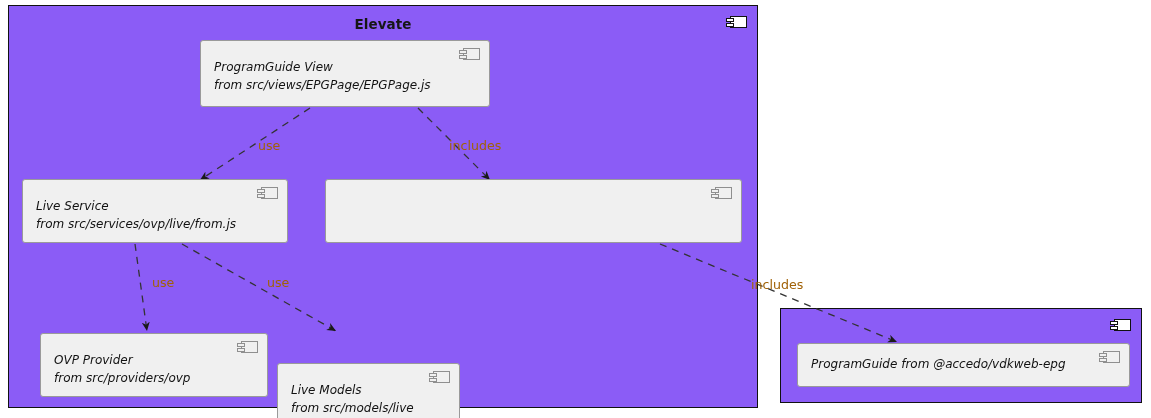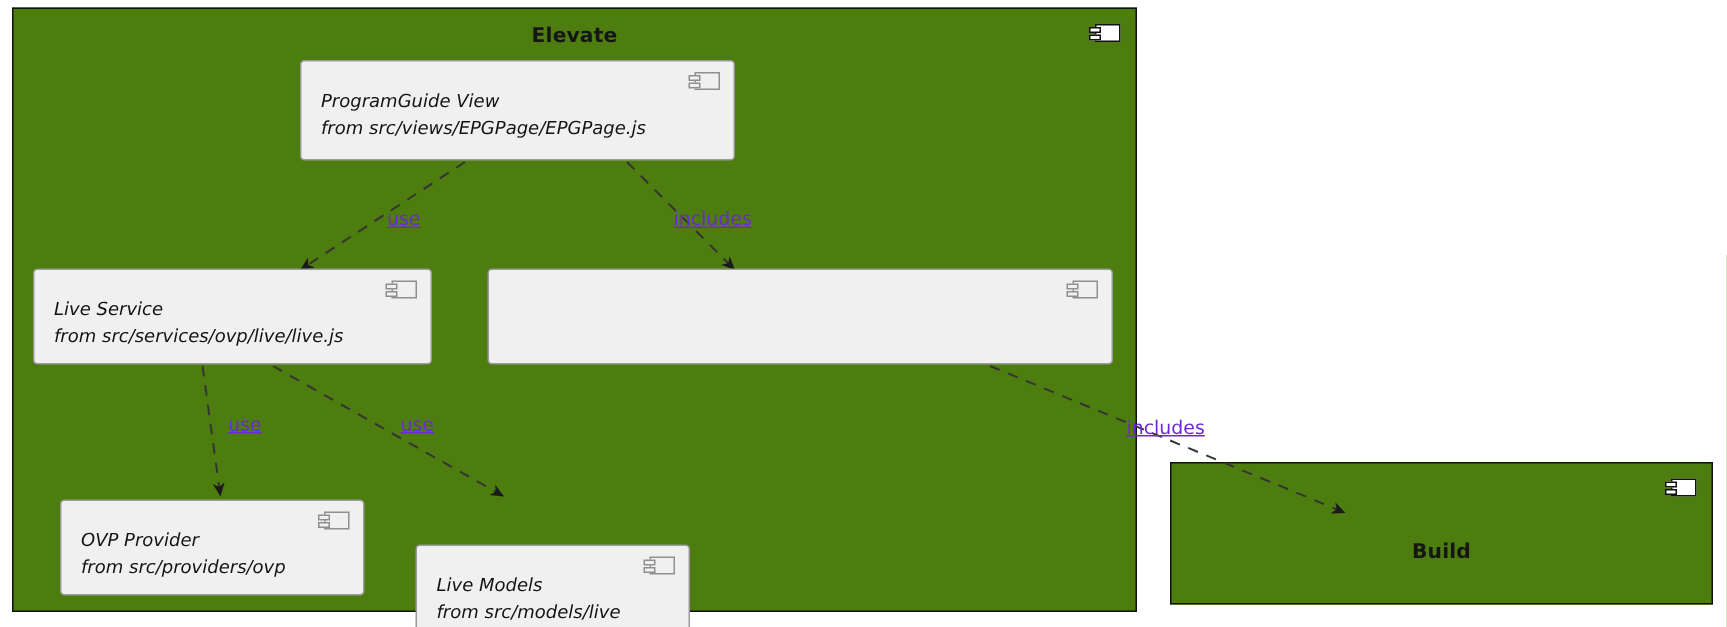--- a/index.html
+++ b/index.html
@@ -22,21 +22,21 @@
     left: 0;
     top: 0;
     width: 1151px;
     height: 418px;
     pointer-events: none;
   }
 
   
   .package {
     position: absolute;
-    background: #4d7c0f;
+    background: #8b5cf6;
     border: 1.6px solid #111111;
     box-sizing: border-box;
   }
   .package-title {
     position: absolute;
     left: 0;
     right: 0;
     text-align: center;
     font-size: 13.5px;
     font-weight: bold;
@@ -92,24 +92,23 @@
   .uml-icon .tab.t1 { top: 3px; }
   .uml-icon .tab.t2 { top: 8px; }
 
   .uml-icon.dark .body { border-color: #111111; background: #ffffff; }
   .uml-icon.dark .tab  { border-color: #111111; background: #ffffff; }
 
   
   .edge-label {
     position: absolute;
     font-size: 12.6px;
-    color: #6d28d9;
+    color: #a16207;
     white-space: nowrap;
     background: transparent;
-    text-decoration: underline;
   }
 </style>
 </head>
 <body>
 
 <div id="canvas">
 
   <div class="package" id="pkg-elevate" style="left: 8px; top: 5px; width: 750px; height: 403px;">
     <div class="package-title" id="pkg-elevate-title" style="top: 10px;">Elevate</div>
     <div class="uml-icon dark" id="pkg-elevate-icon" style="right: 9px; top: 9px;">
@@ -148,56 +147,64 @@
 from src/views/EPGPage/EPGPage.js</div>
     <div class="uml-icon" style="right: 8px; top: 6px;">
       <div class="body"></div>
       <div class="tab t1"></div>
       <div class="tab t2"></div>
     </div>
   </div>
 
   <div class="component comp-two-line" id="cmp-live-service" style="left: 22px; top: 179px; width: 266px; height: 64px;">
     <div class="component-text">Live Service
-from src/services/ovp/live/live.js</div>
+from src/services/ovp/live/from.js</div>
     <div class="uml-icon" style="right: 8px; top: 6px;">
       <div class="body"></div>
       <div class="tab t1"></div>
       <div class="tab t2"></div>
     </div>
   </div>
 
   <div class="component comp-two-line" id="cmp-programguide-component" style="left: 325px; top: 179px; width: 417px; height: 64px;">
     <div class="uml-icon" style="right: 8px; top: 6px;">
       <div class="body"></div>
       <div class="tab t1"></div>
       <div class="tab t2"></div>
     </div>
   </div>
 
-  <div class="component comp-two-line" id="cmp-ovp-provider" style="left: 40px; top: 333px; width: 203px; height: 64px; padding-left: 38px;">
+  <div class="component comp-two-line" id="cmp-ovp-provider" style="left: 40px; top: 333px; width: 228px; height: 64px; padding-left: 38px;">
     <div class="component-text">OVP Provider
 from src/providers/ovp</div>
     <div class="uml-icon" style="right: 8px; top: 6px;">
       <div class="body"></div>
       <div class="tab t1"></div>
       <div class="tab t2"></div>
     </div>
   </div>
 
   <div class="component comp-two-line" id="cmp-live-models" style="left: 277px; top: 333px; width: 183px; height: 64px; margin-top: 30px;">
     <div class="component-text">Live Models
 from src/models/live</div>
     <div class="uml-icon" style="right: 8px; top: 6px;">
       <div class="body"></div>
       <div class="tab t1"></div>
       <div class="tab t2"></div>
     </div>
   </div>
 
+  <div class="component comp-one-line" id="cmp-programguide-package" style="left: 797px; top: 343px; width: 333px; height: 44px;">
+    <div class="component-text">ProgramGuide from @accedo/vdkweb-epg</div>
+    <div class="uml-icon" style="right: 8px; top: 6px;">
+      <div class="body"></div>
+      <div class="tab t1"></div>
+      <div class="tab t2"></div>
+    </div>
+  </div>
 
   <div id="edge-labels">
       <div class="edge-label" style="left: 258px; top: 138px;">use</div>
       <div class="edge-label" style="left: 449px; top: 138px;">includes</div>
       <div class="edge-label" style="left: 152px; top: 275px;">use</div>
       <div class="edge-label" style="left: 267px; top: 275px;">use</div>
       <div class="edge-label" style="left: 751px; top: 277px;">includes</div>
     </div>
 </div>
 

